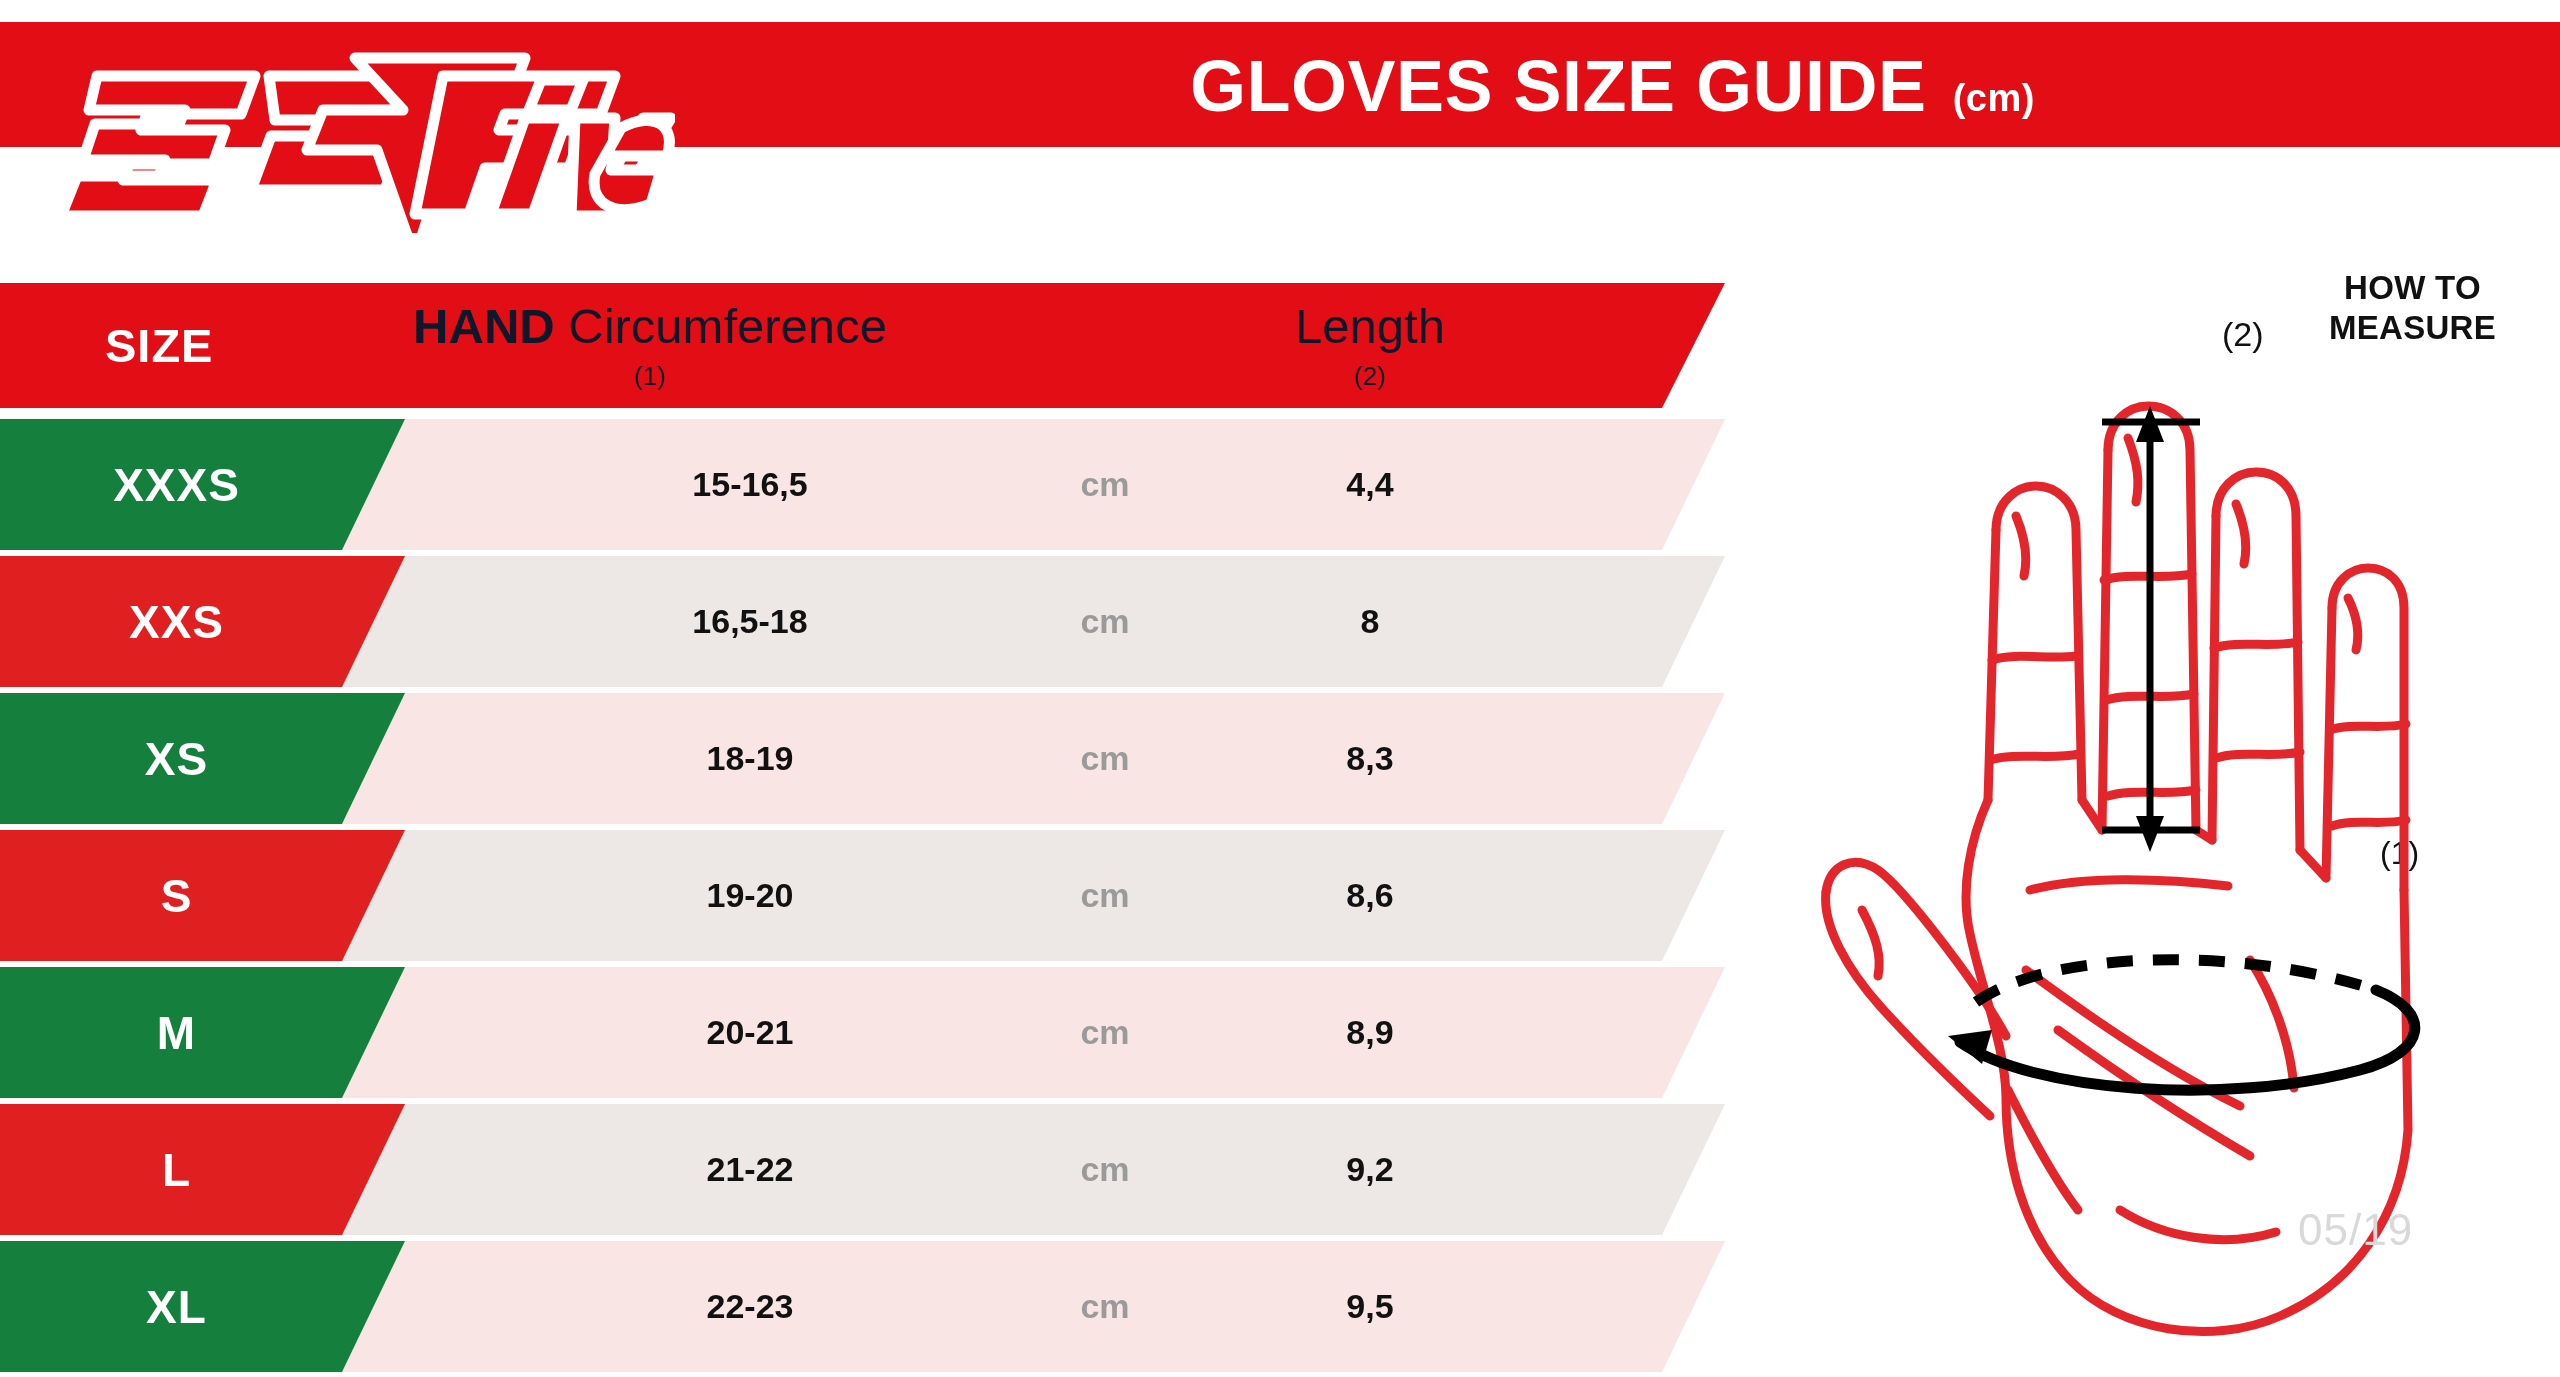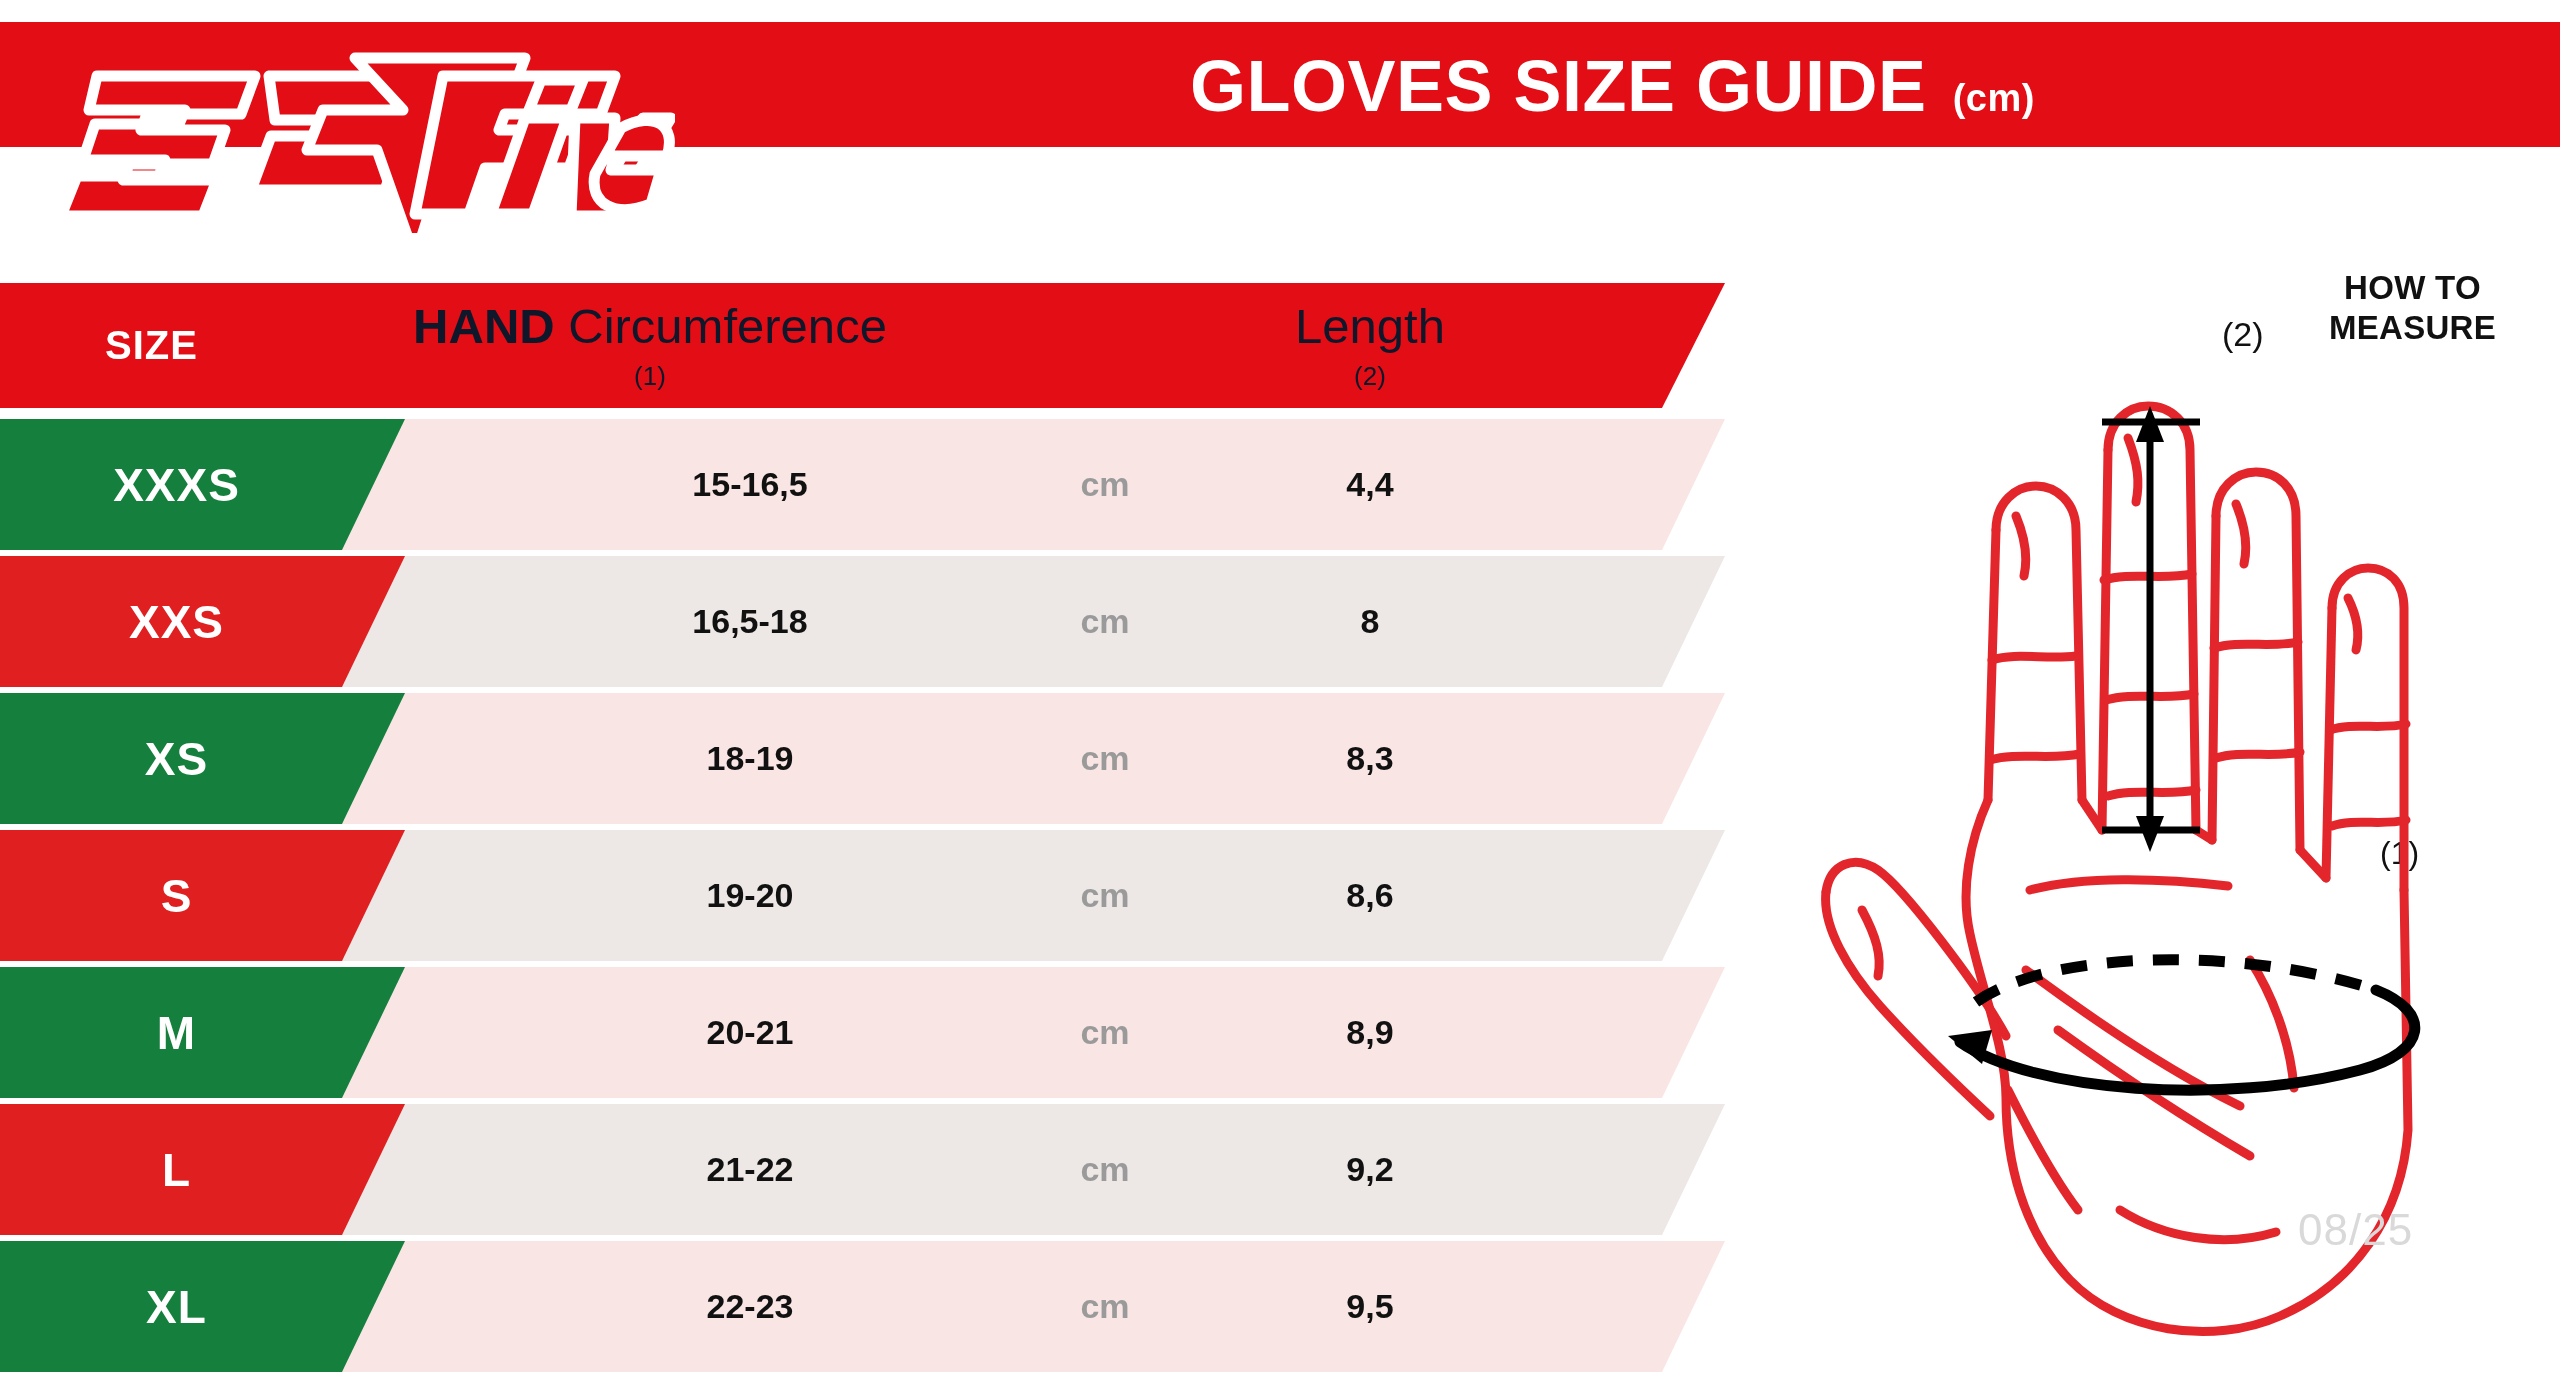--- a/index.html
+++ b/index.html
@@ -40,21 +40,21 @@
   
   .hrow{ height:125px; margin-bottom:11px; }
   .hrow .hbar{
     position:absolute; left:0; top:0; height:125px; width:1725px;
     background:#E30D16;
     clip-path:polygon(0 0, 1725px 0, 1662px 125px, 0 125px);
   }
   .h-size{
     position:absolute; left:105px; top:0; height:125px;
     display:flex; align-items:center;
-    color:#fff; font-size:40px; font-weight:bold; letter-spacing:1px;
+    color:#fff; font-size:47px; font-weight:bold; letter-spacing:1px;
   }
   .h-col{
     position:absolute; top:0; height:125px;
     display:flex; flex-direction:column; align-items:center; justify-content:center;
     color:#0f172a; line-height:1.0;
   }
   .h-col .main{ font-size:49px; white-space:nowrap; }
   .h-col .main b{ font-weight:bold; }
   .h-col .main i{ font-style:normal; font-weight:normal; }
   .h-col .sub{ font-size:26px; margin-top:12px; font-weight:normal; }
@@ -297,13 +297,13 @@
     </g>
     <polygon points="330,76 316,112 344,112" fill="#000000"></polygon>
     <polygon points="330,522 316,486 344,486" fill="#000000"></polygon>
 
     <path d="M156,672 C230,620 420,616 556,660" stroke="#000000" stroke-width="11" fill="none" stroke-dasharray="26 20" stroke-linecap="butt"></path>
     <path d="M556,660 C612,682 608,722 540,740 C404,776 212,762 140,712" stroke="#000000" stroke-width="11" fill="none" stroke-linecap="round"></path>
     <polygon points="128,706 172,700 162,734" fill="#000000"></polygon>
   </svg>
 </div>
 
-<div class="watermark">08/25</div>
+<div class="watermark">05/19</div>
 
 </body></html>

